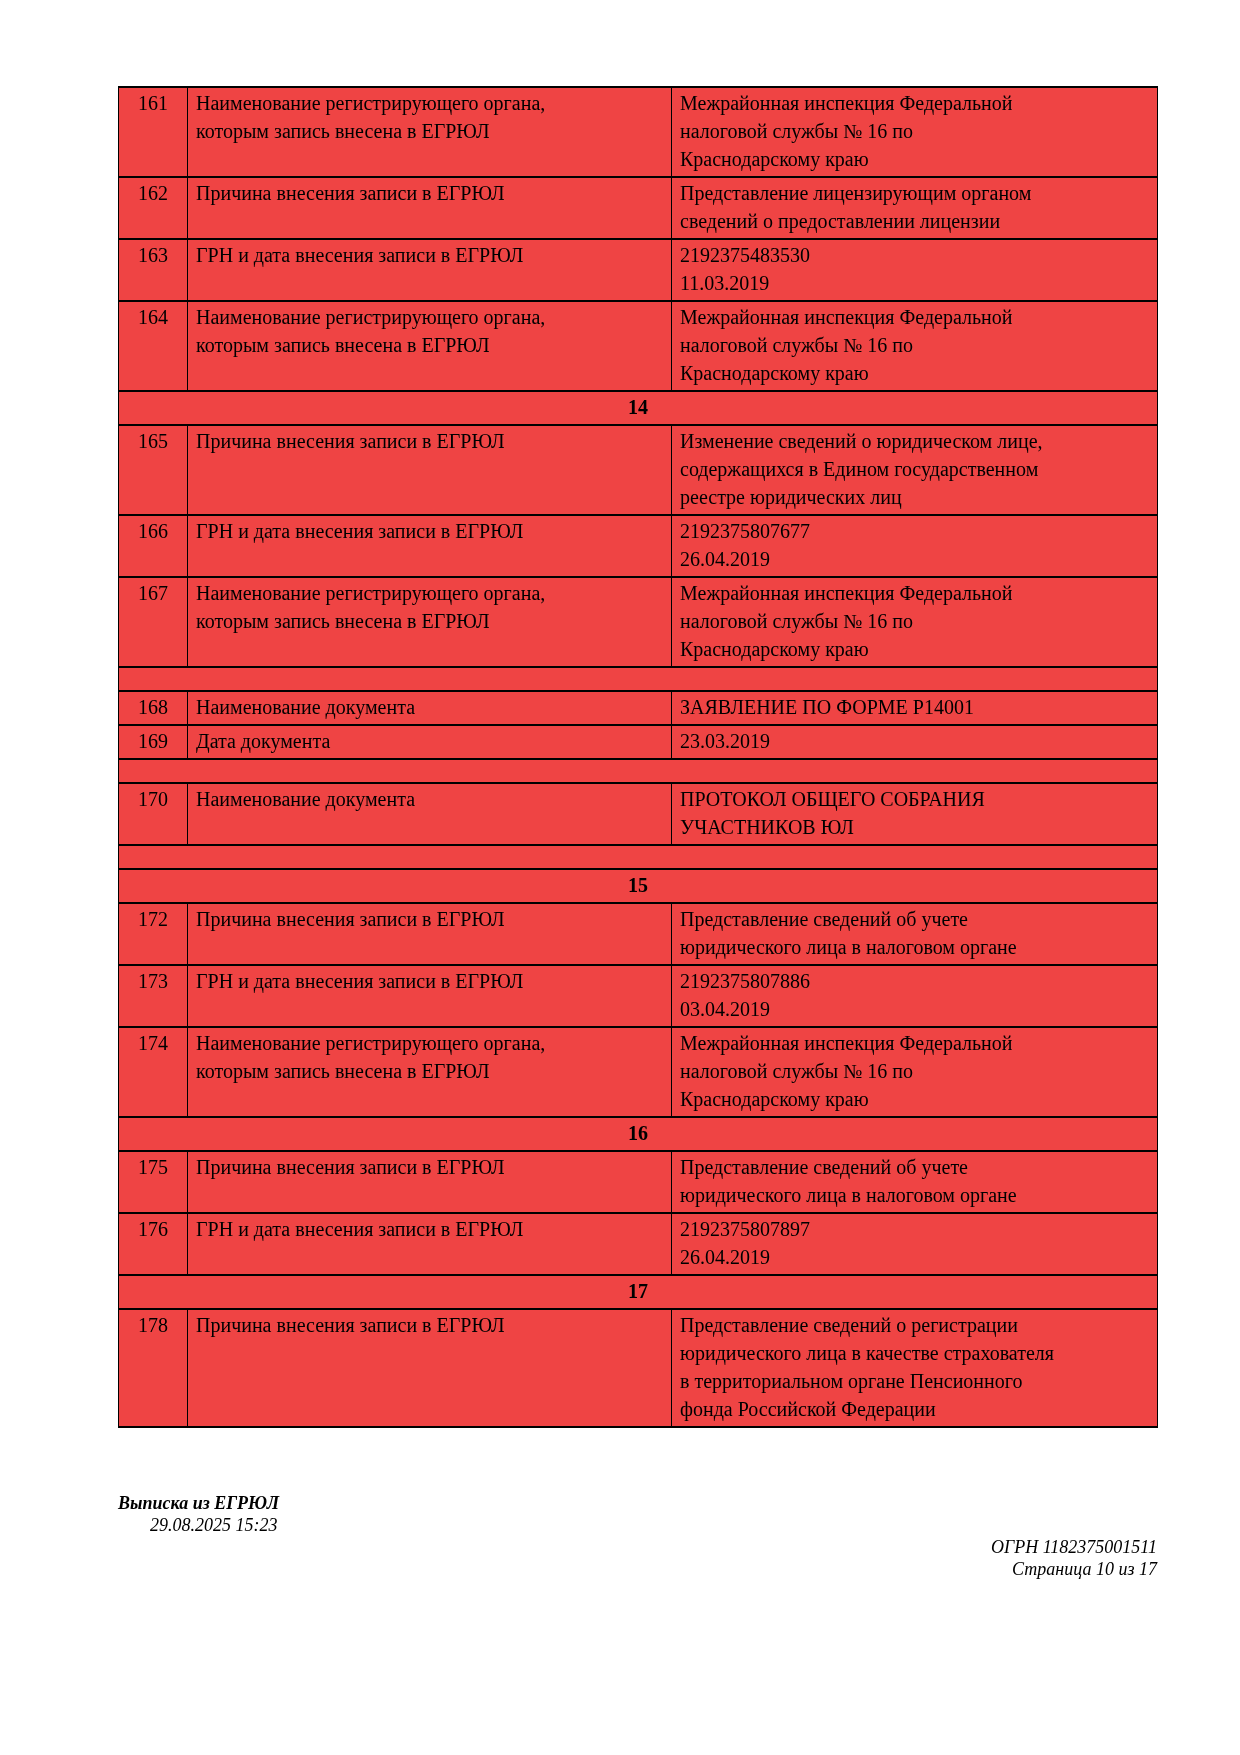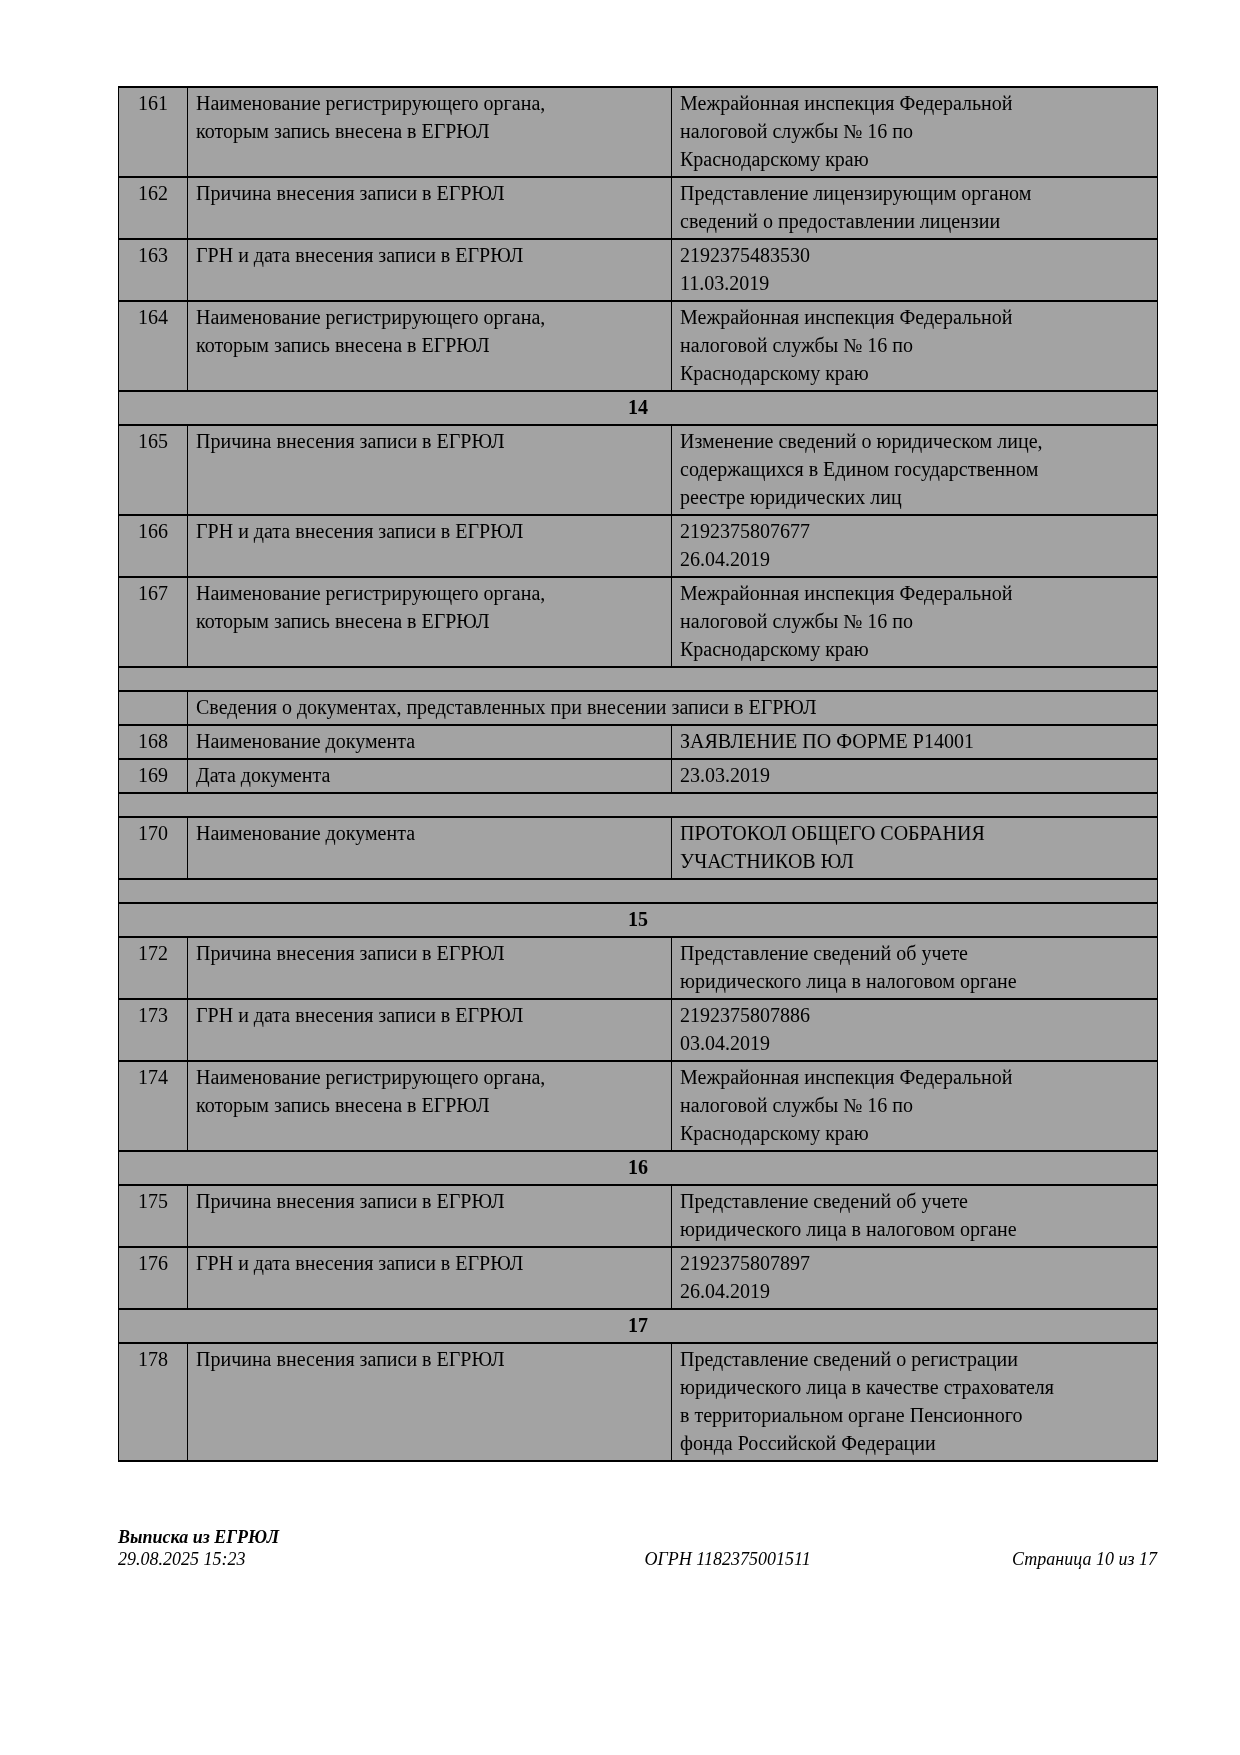--- a/index.html
+++ b/index.html
@@ -17,21 +17,21 @@
   .page {
     box-sizing: border-box;
     width: 1240px;
     height: 1755px;
     padding: 86px 0 0 118px;
   }
   table.egrul {
     border-collapse: collapse;
     table-layout: fixed;
     width: 1039px;
-    background: #a3a3a3;
+    background: #ef4444;
   }
   table.egrul td {
     border: 1px solid #000000;
     border-top-width: 2px;
     border-bottom-width: 2px;
     vertical-align: top;
     font-size: 20px;
     line-height: 28px;
     padding: 1px 8px 3px 8px;
     overflow: hidden;
@@ -62,21 +62,22 @@
     margin-top: 64px;
     font-size: 18px;
     line-height: 22px;
     font-style: italic;
   }
   .footer-title {
     font-weight: bold;
   }
   .footer-line2 {
     display: grid;
-    grid-template-columns: 1fr 1fr 1fr;
+    grid-template-columns: 1fr;
+    margin-left: 32px;
   }
   .footer-line2 .fc-left   { text-align: left; }
   .footer-line2 .fc-center { text-align: right; }
   .footer-line2 .fc-right  { text-align: right; }
 </style>
 </head>
 <body>
 
 <div class="page">
 
@@ -134,24 +135,20 @@
         <tr class="data-row">
           <td class="num-cell">167</td>
           <td class="label-cell">Наименование регистрирующего органа,
 которым запись внесена в ЕГРЮЛ</td>
           <td class="value-cell">Межрайонная инспекция Федеральной
 налоговой службы № 16 по
 Краснодарскому краю</td>
         </tr>
         <tr class="empty-row">
           <td colspan="3"></td>
-        </tr>
-        <tr class="subheader-row">
-          <td class="num-cell"></td>
-          <td class="subheader-cell" colspan="2">Сведения о документах, представленных при внесении записи в ЕГРЮЛ</td>
         </tr>
         <tr class="data-row">
           <td class="num-cell">168</td>
           <td class="label-cell">Наименование документа</td>
           <td class="value-cell">ЗАЯВЛЕНИЕ ПО ФОРМЕ Р14001</td>
         </tr>
         <tr class="data-row">
           <td class="num-cell">169</td>
           <td class="label-cell">Дата документа</td>
           <td class="value-cell">23.03.2019</td>

